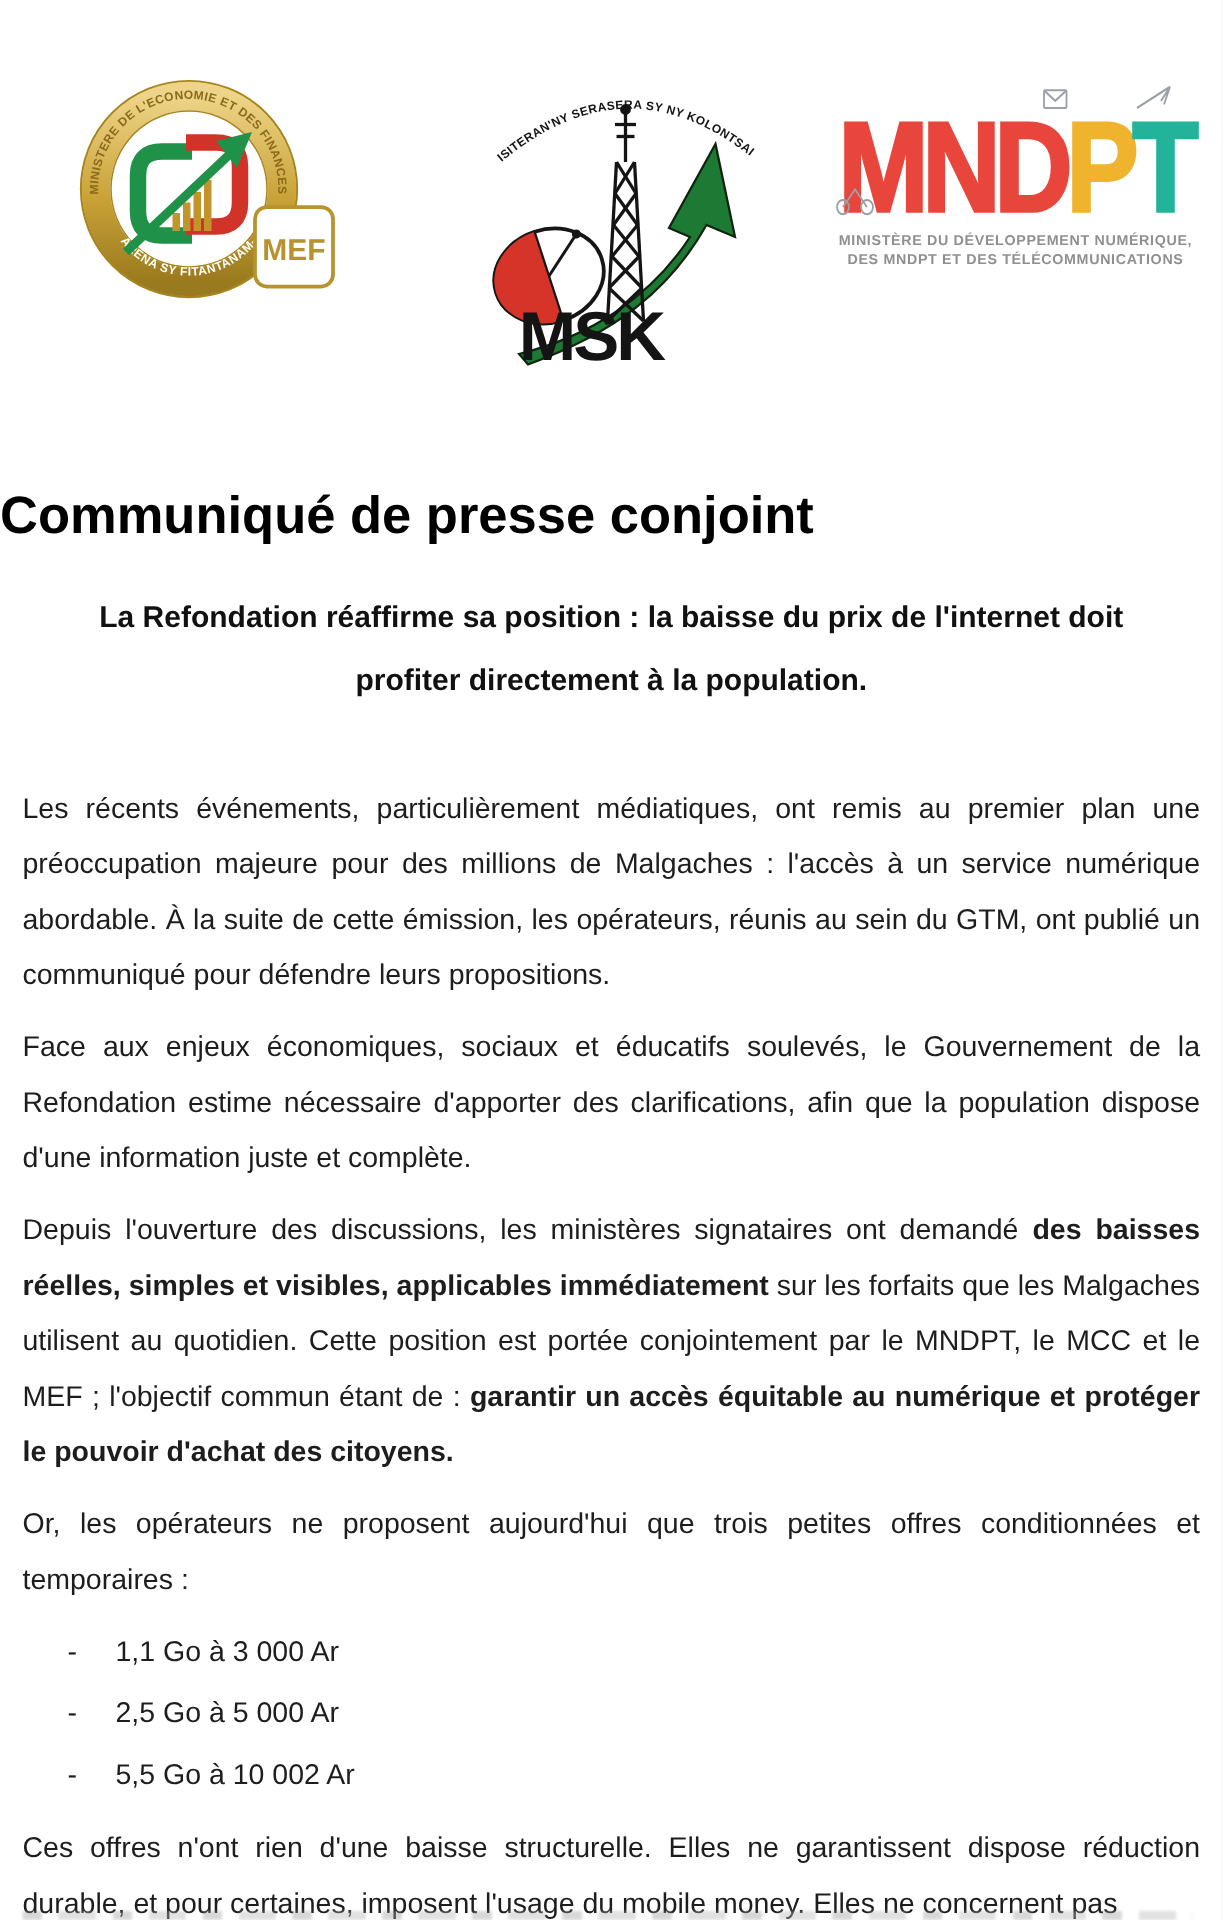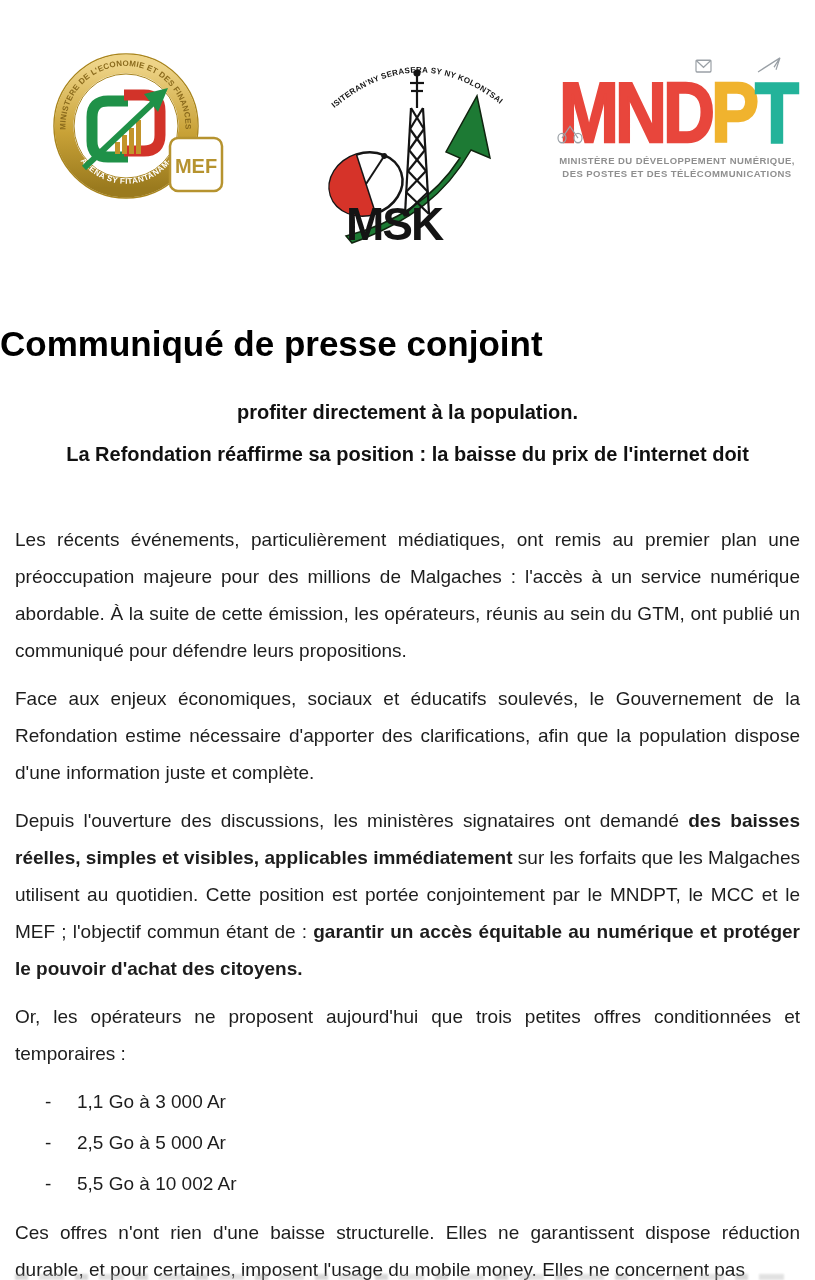--- a/index.html
+++ b/index.html
@@ -154,30 +154,30 @@
           <rect x="148" y="4" width="15" height="10" rx="1"></rect>
           <path d="M 148,4 L 155.5,10 L 163,4"></path>
           <path d="M 210,14 L 232,2 M 226,10 L 232,2 L 228,12"></path>
           <circle cx="14" cy="70" r="4"></circle>
             <circle cx="30" cy="70" r="4"></circle>
           <path d="M 14,70 L 22,60 L 30,70"></path>
         </svg>
       </div>
       <div class="mndpt-caption">
         <div>MINISTÈRE DU DÉVELOPPEMENT NUMÉRIQUE,</div>
-        <div>DES POSTES ET DES TÉLÉCOMMUNICATIONS</div>
+        <div>DES MNDPT ET DES TÉLÉCOMMUNICATIONS</div>
       </div>
     </div>
   </div>
 
   <h1 class="doc-title">Communiqué de presse conjoint</h1>
 
   <div class="doc-subtitle">
+    <div>La Refondation réaffirme sa position : la baisse du prix de l'internet doit</div>
     <div>profiter directement à la population.</div>
-    <div>La Refondation réaffirme sa position : la baisse du prix de l'internet doit</div>
   </div>
 
   <div class="doc-body">
     <p><span>Les récents événements, particulièrement médiatiques, ont remis au premier plan une préoccupation majeure pour des millions de Malgaches : l'accès à un service numérique abordable. À la suite de cette émission, les opérateurs, réunis au sein du GTM, ont publié un communiqué pour défendre leurs propositions.</span></p>
     <p><span>Face aux enjeux économiques, sociaux et éducatifs soulevés, le Gouvernement de la Refondation estime nécessaire d'apporter des clarifications, afin que la population dispose d'une information juste et complète.</span></p>
     <p><span>Depuis l'ouverture des discussions, les ministères signataires ont demandé </span><span class="b">des baisses réelles, simples et visibles, applicables immédiatement</span><span> sur les forfaits que les Malgaches utilisent au quotidien. Cette position est portée conjointement par le MNDPT, le MCC et le MEF ; l'objectif commun étant de : </span><span class="b">garantir un accès équitable au numérique et protéger le pouvoir d'achat des citoyens.</span></p>
     <p><span>Or, les opérateurs ne proposent aujourd'hui que trois petites offres conditionnées et temporaires :</span></p>
 
     <ul class="offers">
       <li>1,1 Go à 3 000 Ar</li>

